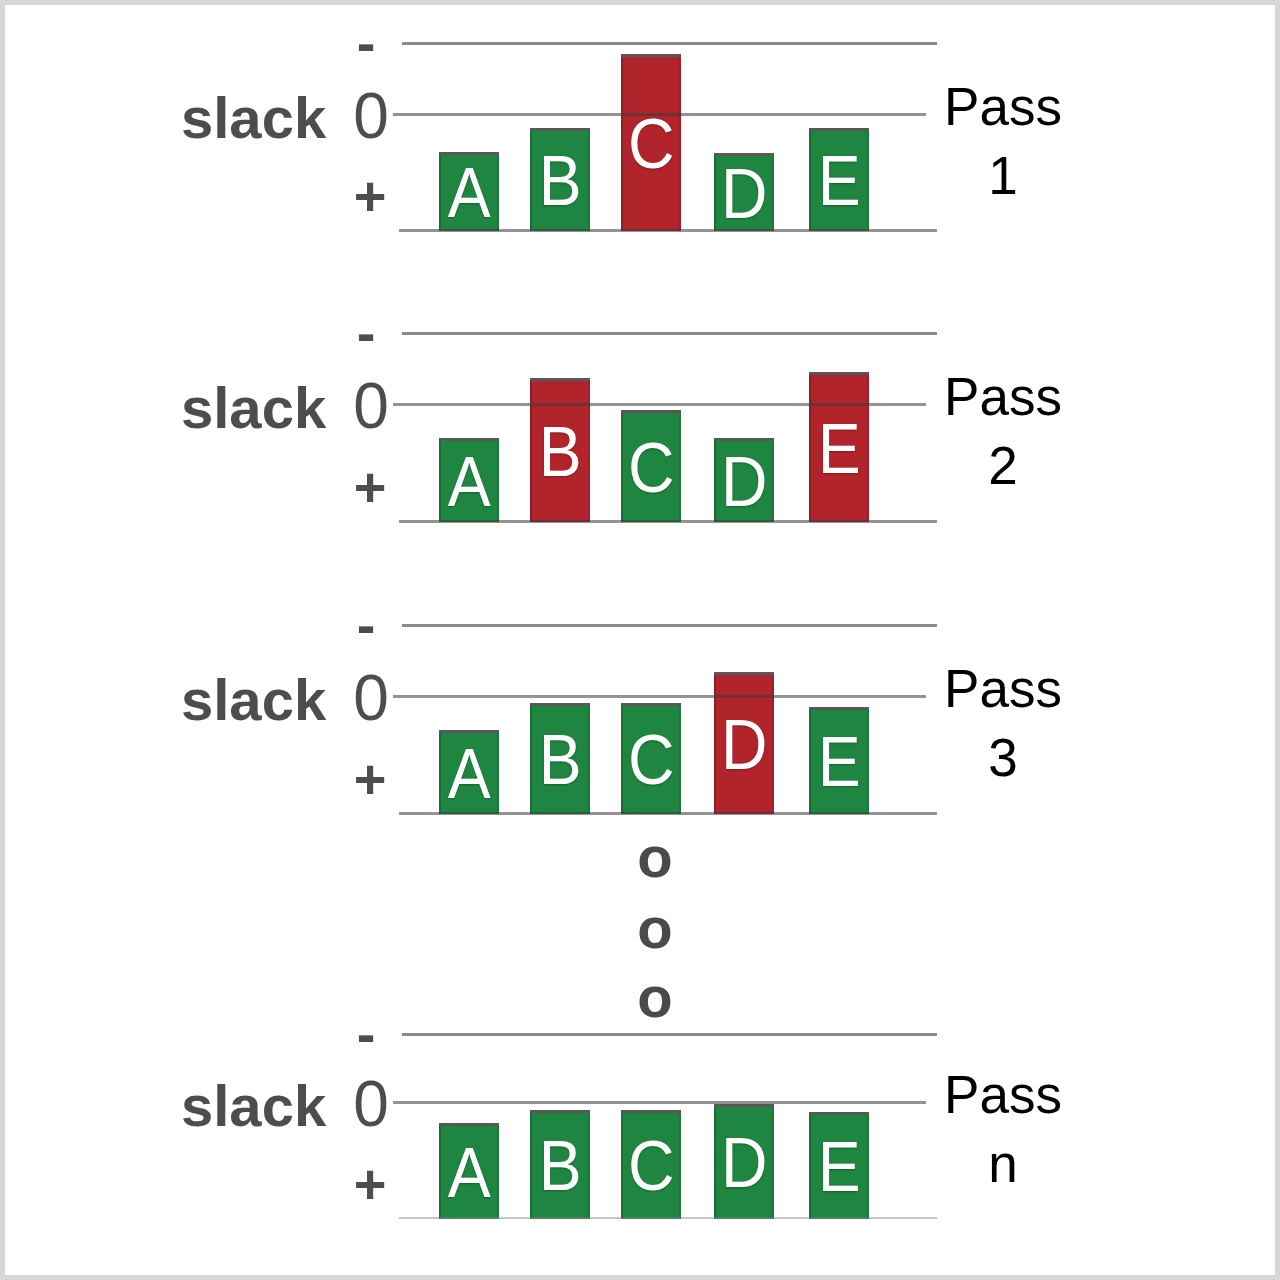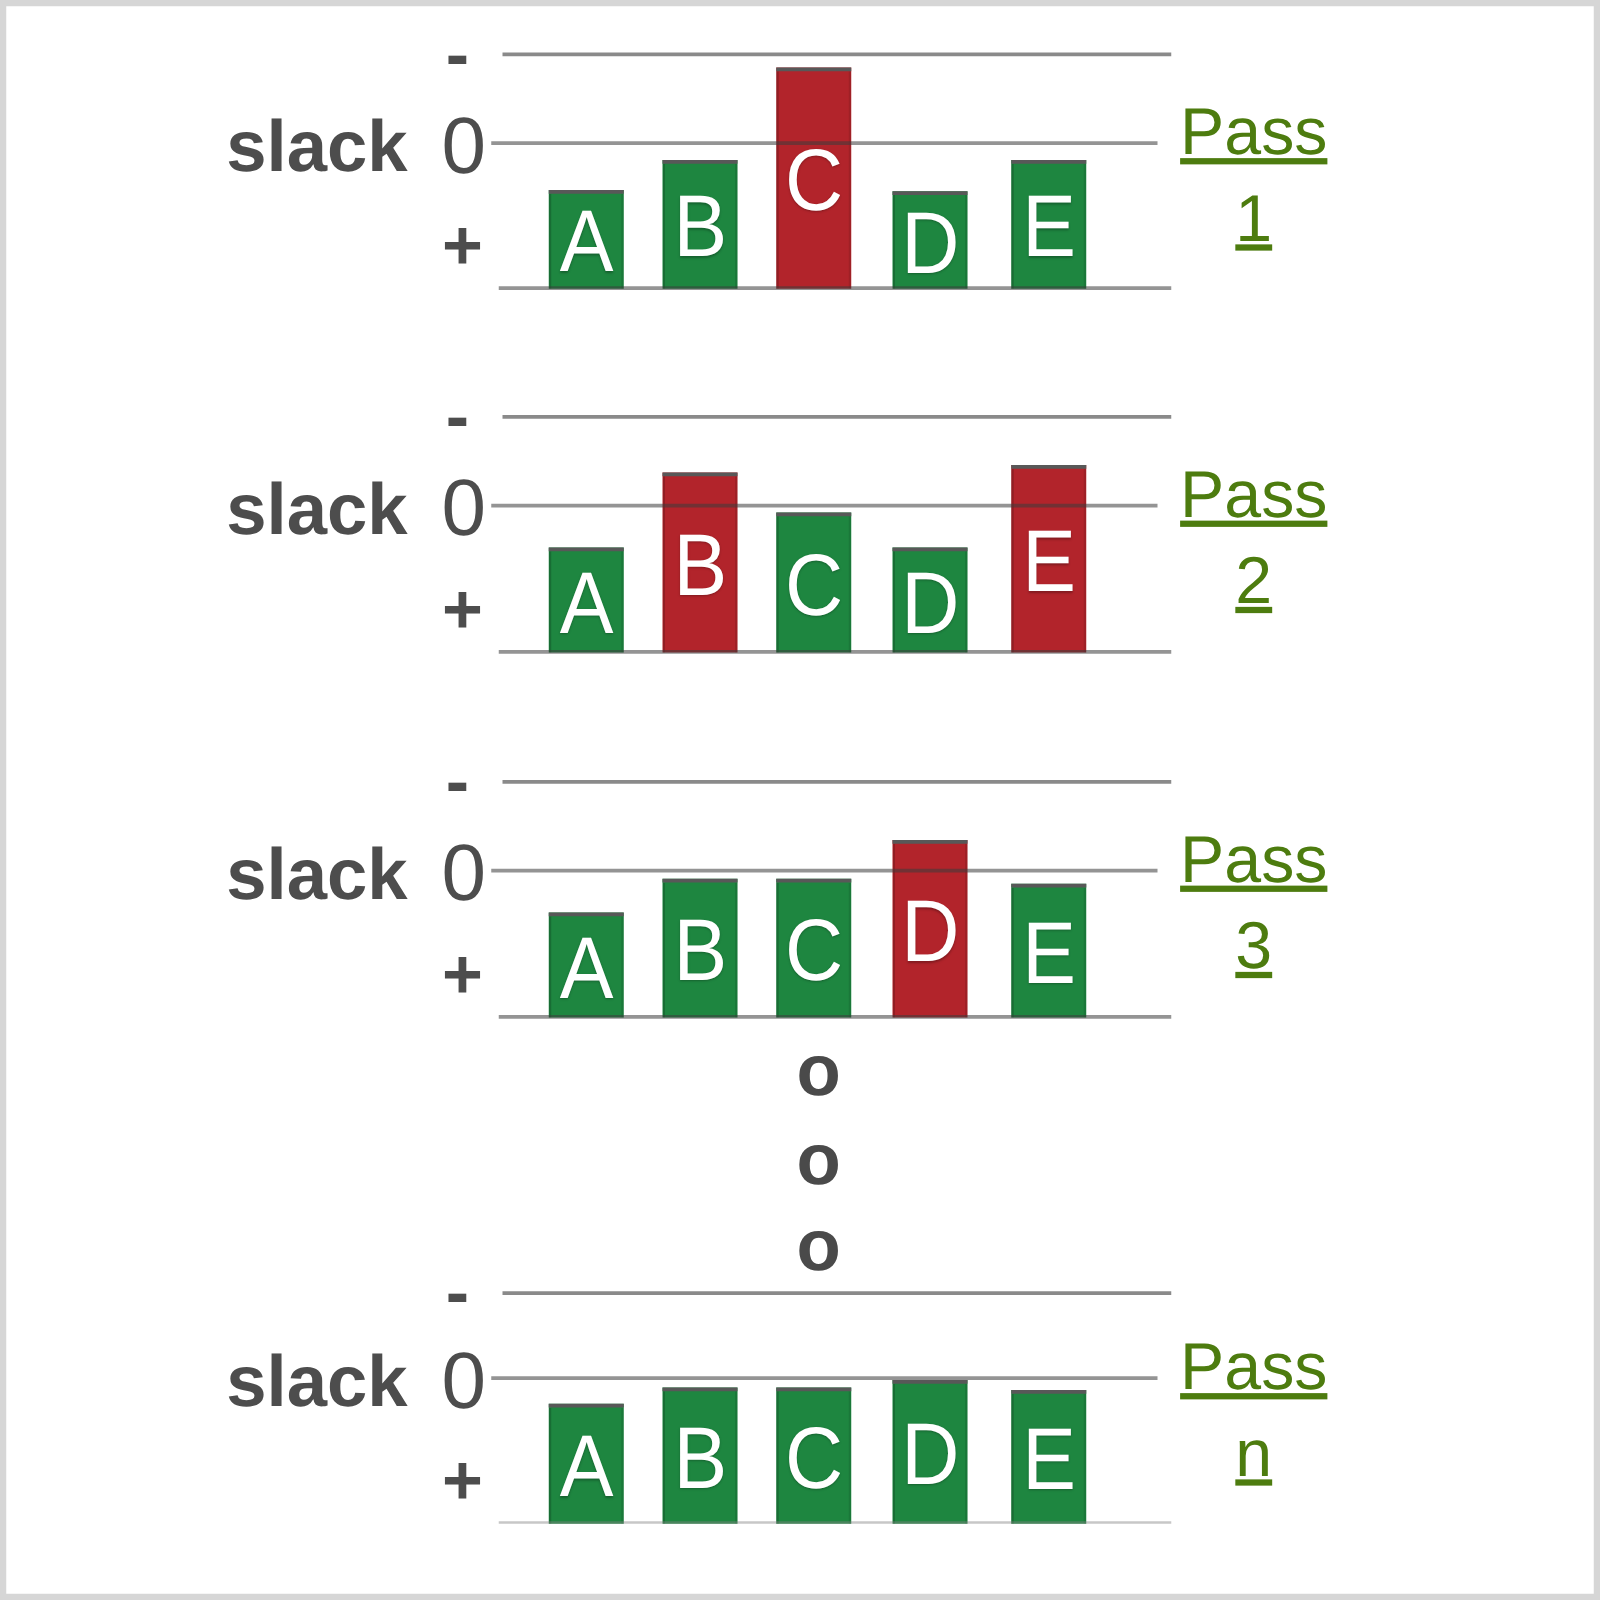--- a/index.html
+++ b/index.html
@@ -19,21 +19,21 @@
   }
   .bletter{
     color:#ffffff;font-size:70px;line-height:1;font-weight:400;
     text-shadow:0 1px 2px rgba(0,0,0,0.28);transform:scaleX(0.92);
   }
   .lab{position:absolute;color:#4d4d4d;white-space:nowrap;z-index:6;transform:translate(-50%,-50%);line-height:1;}
   .lab.slack{font-weight:bold;font-size:58px;transform:translateY(-50%);}
   .lab.zero{font-size:64px;}
   .lab.minus{font-size:56px;font-weight:bold;}
   .lab.plus{font-size:56px;font-weight:bold;}
-  .lab.pass{font-size:53px;color:#4d7c0f;text-decoration:underline;}
+  .lab.pass{font-size:53px;color:#000000;}
   .dot{position:absolute;transform:translate(-50%,-50%);font-weight:bold;font-size:58px;color:#4a4a4a;line-height:1;z-index:1;}
 </style>
 </head>
 <body>
 
 <div class="page" id="canvas">
 
   <div id="dots">
       <span class="dot" style="left: 655px; top: 857px;">o</span>
       <span class="dot" style="left: 655px; top: 928px;">o</span>

